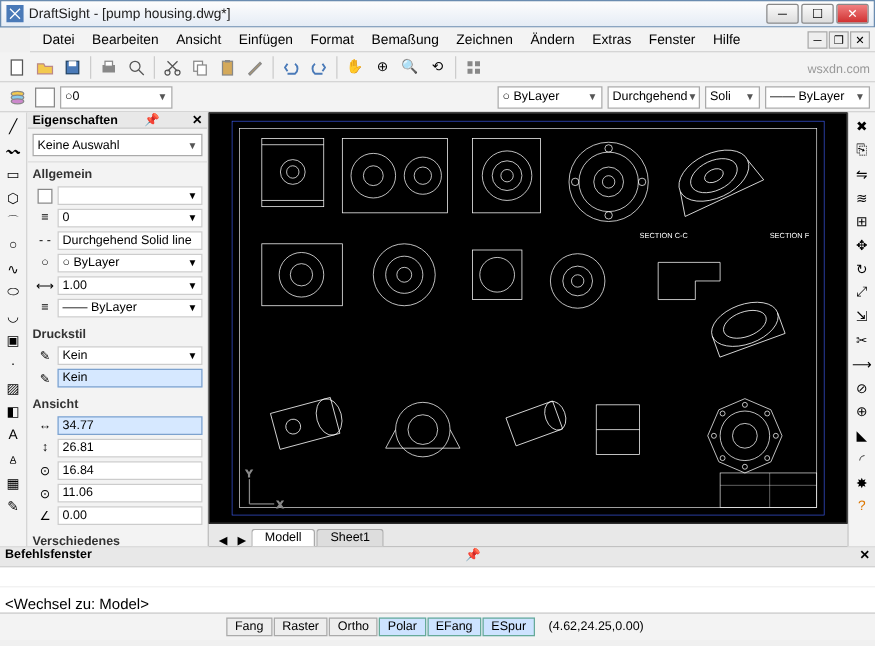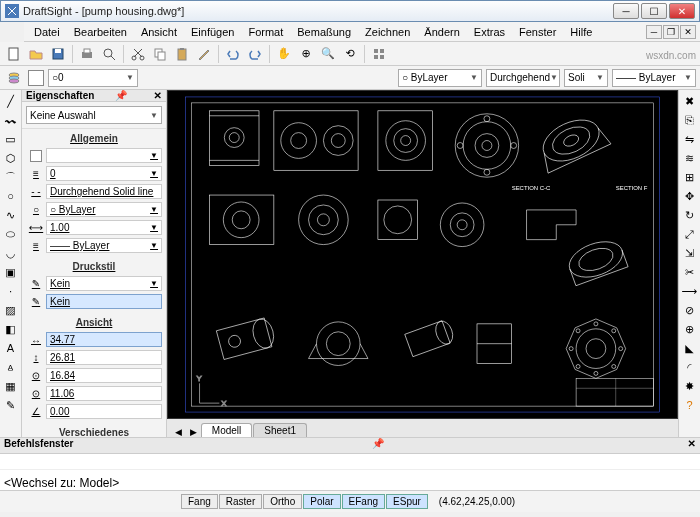--- a/index.html
+++ b/index.html
@@ -24,26 +24,26 @@
 .propbar { height: 24px; background: #f3f3f3; border-bottom: 1px solid #ccc; display: flex; align-items: center; padding: 0 4px; gap: 4px; }
 .swatch { width: 16px; height: 16px; border: 1px solid #888; display: inline-block; }
 .combo { height: 18px; border: 1px solid #aaa; background: #fff; display: flex; align-items: center; padding: 0 3px; font-size: 10px; }
 .combo .arrow { margin-left: auto; font-size: 8px; color: #555; }
 
 .mainrow { display: flex; height: 347px; }
 
 .lefttools { width: 22px; background: #f3f3f3; border-right: 1px solid #ccc; display: flex; flex-direction: column; align-items: center; padding: 2px 0; gap: 1px; }
 .lefttools .tbtn { width: 18px; height: 18px; }
 
-.proppanel { width: 145px; background: #f3f3f3; border-right: 1px solid #ccc; display: flex; flex-direction: column; font-size: 10px; overflow: hidden; text-align: center; }
+.proppanel { width: 145px; background: #f3f3f3; border-right: 1px solid #ccc; display: flex; flex-direction: column; font-size: 10px; overflow: hidden; }
 .pp-head { height: 18px; background: #e8e8e8; border-bottom: 1px solid #ccc; display: flex; align-items: center; padding: 0 4px; font-weight: bold; }
 .pp-head .x { margin-left: auto; font-size: 10px; }
 .pp-sel { padding: 4px; border-bottom: 1px solid #ddd; }
 .pp-sel .combo { width: 100%; }
-.pp-group { padding: 2px 4px; text-decoration: underline; }
+.pp-group { padding: 2px 4px; }
 .pp-group-h { font-weight: bold; padding: 2px 0; color: #333; }
 .pp-row { display: flex; align-items: center; height: 17px; margin: 1px 0; }
 .pp-row .ico { width: 20px; display: flex; justify-content: center; }
 .pp-row .val { flex: 1; background: #fff; border: 1px solid #ccc; height: 15px; display: flex; align-items: center; padding: 0 3px; font-size: 10px; }
 .pp-row .val .arrow { margin-left: auto; font-size: 8px; }
 .pp-row.sel .val { background: #d6e8ff; border-color: #7da2ce; }
 
 .canvaswrap { flex: 1; display: flex; flex-direction: column; background: #555; }
 .canvas { flex: 1; background: #000; position: relative; overflow: hidden; border: 1px solid #333; }
 .canvas svg { position: absolute; inset: 0; }

